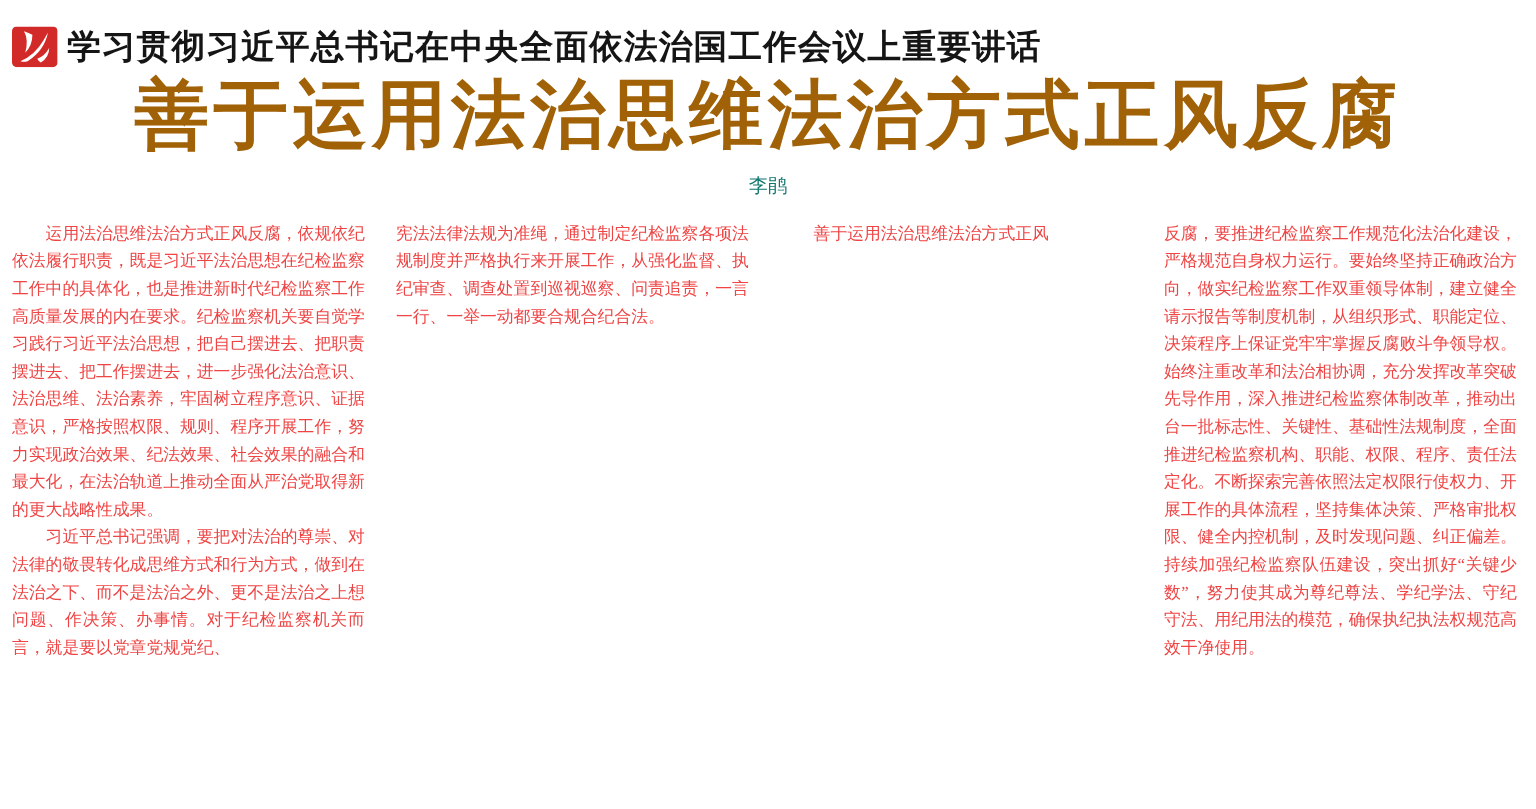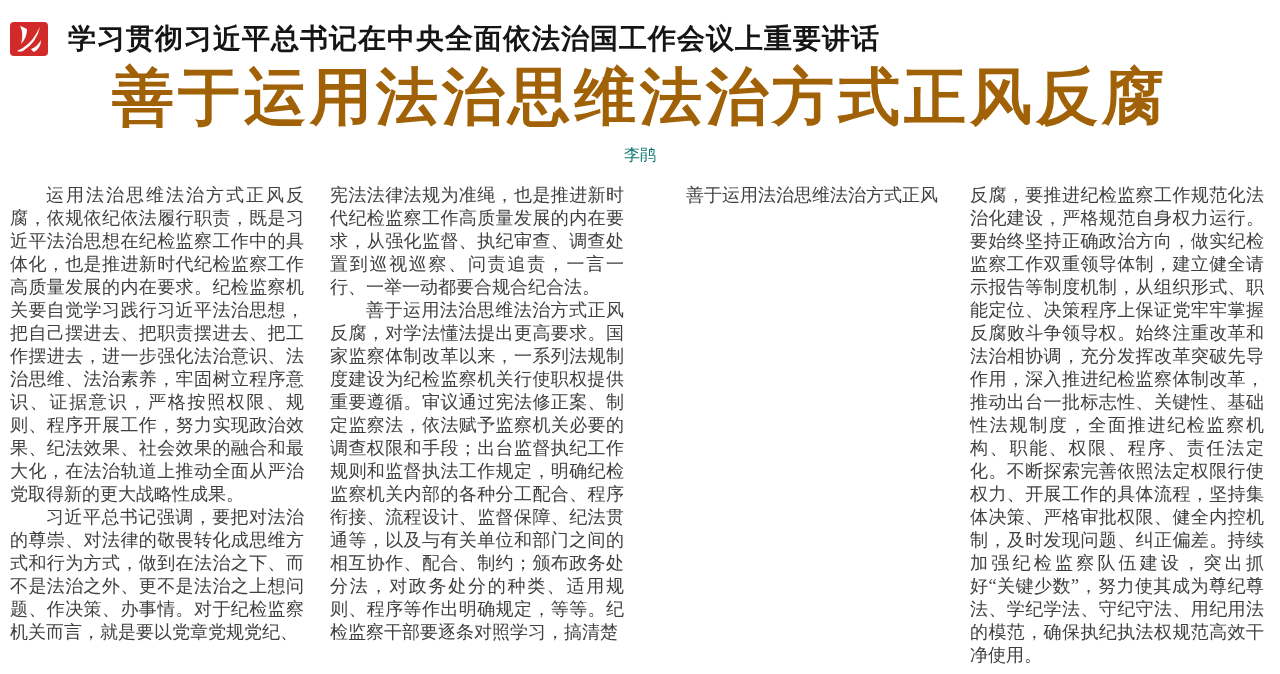--- a/index.html
+++ b/index.html
@@ -12,21 +12,21 @@
     font-family: "Liberation Serif", serif;
   }
   .page {
     width: 1280px;
     height: 674px;
     position: relative;
   }
   .kicker-row {
     display: flex;
     align-items: center;
-    gap: 20px;
+    gap: 8px;
     margin: 20px 0 0 10px;
   }
   .logo-badge {
     width: 38px;
     height: 34px;
     flex: 0 0 auto;
     display: block;
   }
   .kicker-text {
     font-family: "Liberation Sans", sans-serif;
@@ -55,23 +55,23 @@
   }
   .columns {
     display: flex;
     gap: 26px;
     padding: 18px 16px 0 10px;
   }
   .column {
     flex: 1 1 0;
     min-width: 0;
     font-family: "Liberation Serif", "DejaVu Serif", serif;
-    font-size: 18px;
+    font-size: 14px;
     line-height: 23px;
-    color: #404040;
+    color: #ef4444;
     text-align: justify;
   }
   .para { margin: 0; }
   .para.indent { text-indent: 2em; }
 </style>
 </head>
 <body>
 
 <div class="page">
 
@@ -88,22 +88,21 @@
   <h1 class="main-title">善于运用法治思维法治方式正风反腐</h1>
 
   <div class="author-line">李鹃</div>
 
   <div class="columns">
     <div class="column">
         <p class="para indent">运用法治思维法治方式正风反腐，依规依纪依法履行职责，既是习近平法治思想在纪检监察工作中的具体化，也是推进新时代纪检监察工作高质量发展的内在要求。纪检监察机关要自觉学习践行习近平法治思想，把自己摆进去、把职责摆进去、把工作摆进去，进一步强化法治意识、法治思维、法治素养，牢固树立程序意识、证据意识，严格按照权限、规则、程序开展工作，努力实现政治效果、纪法效果、社会效果的融合和最大化，在法治轨道上推动全面从严治党取得新的更大战略性成果。</p>
         <p class="para indent">习近平总书记强调，要把对法治的尊崇、对法律的敬畏转化成思维方式和行为方式，做到在法治之下、而不是法治之外、更不是法治之上想问题、作决策、办事情。对于纪检监察机关而言，就是要以党章党规党纪、</p>
       </div>
     <div class="column">
-        <p class="para">宪法法律法规为准绳，也是推进新时代纪检监察工作高质量发展的内在要求，从强化监督、执纪审查、调查处置到巡视巡察、问责追责，一言一行、一举一动都要合规合纪合法。</p>
-        <p class="para indent">善于运用法治思维法治方式正风反腐，对学法懂法提出更高要求。国家监察体制改革以来，一系列法规制度建设为纪检监察机关行使职权提供重要遵循。审议通过宪法修正案、制定监察法，依法赋予监察机关必要的调查权限和手段；出台监督执纪工作规则和监督执法工作规定，明确纪检监察机关内部的各种分工配合、程序衔接、流程设计、监督保障、纪法贯通等，以及与有关单位和部门之间的相互协作、配合、制约；颁布政务处分法，对政务处分的种类、适用规则、程序等作出明确规定，等等。纪检监察干部要逐条对照学习，搞清楚</p>
+        <p class="para">宪法法律法规为准绳，通过制定纪检监察各项法规制度并严格执行来开展工作，从强化监督、执纪审查、调查处置到巡视巡察、问责追责，一言一行、一举一动都要合规合纪合法。</p>
       </div>
     <div class="column">
         <p class="para indent">善于运用法治思维法治方式正风</p>
       </div>
     <div class="column">
         <p class="para">反腐，要推进纪检监察工作规范化法治化建设，严格规范自身权力运行。要始终坚持正确政治方向，做实纪检监察工作双重领导体制，建立健全请示报告等制度机制，从组织形式、职能定位、决策程序上保证党牢牢掌握反腐败斗争领导权。始终注重改革和法治相协调，充分发挥改革突破先导作用，深入推进纪检监察体制改革，推动出台一批标志性、关键性、基础性法规制度，全面推进纪检监察机构、职能、权限、程序、责任法定化。不断探索完善依照法定权限行使权力、开展工作的具体流程，坚持集体决策、严格审批权限、健全内控机制，及时发现问题、纠正偏差。持续加强纪检监察队伍建设，突出抓好“关键少数”，努力使其成为尊纪尊法、学纪学法、守纪守法、用纪用法的模范，确保执纪执法权规范高效干净使用。</p>
       </div>
   </div>
 
 </div>

